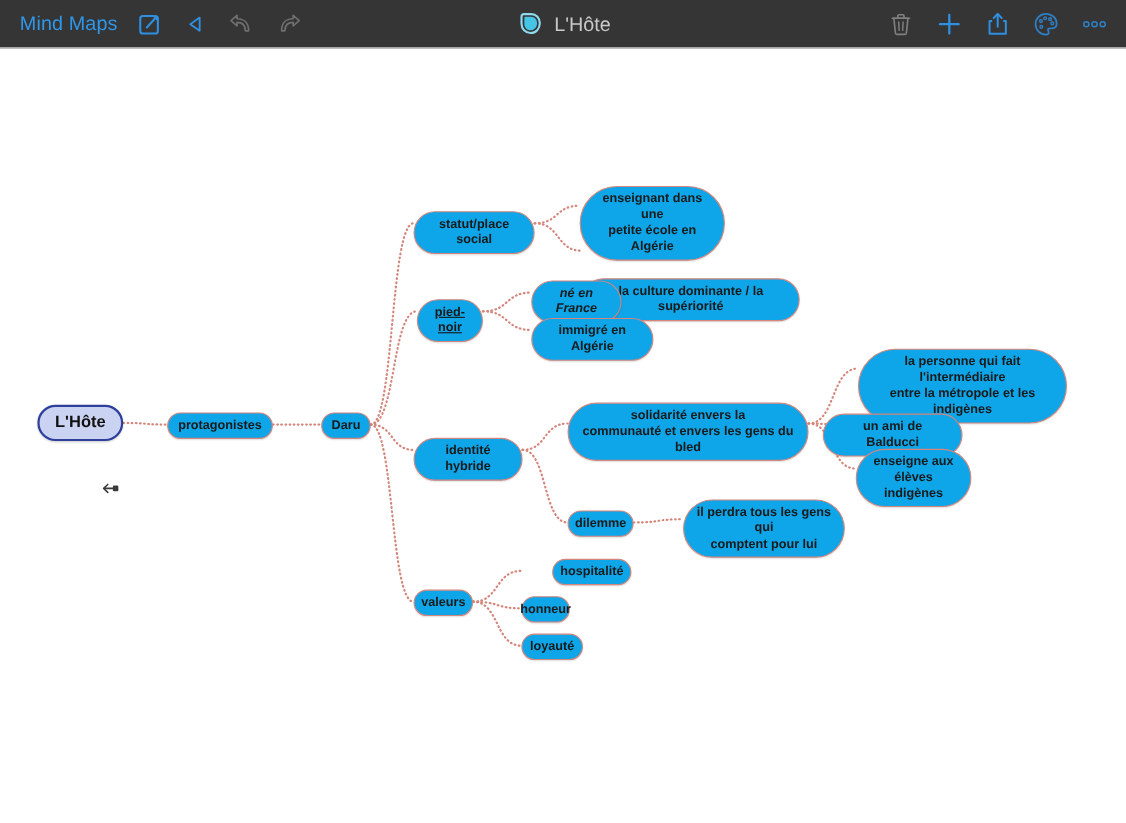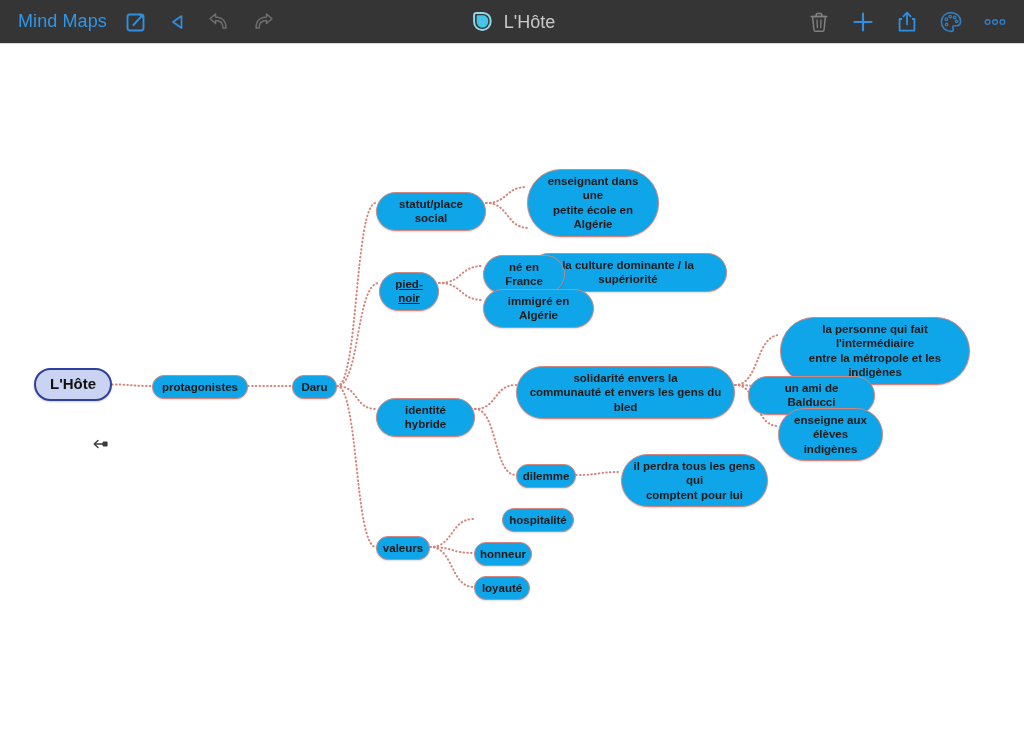--- a/index.html
+++ b/index.html
@@ -254,36 +254,36 @@
 
   <div id="nodes-layer">
       <div class="node root" style="left: 34px; top: 323px; width: 78px; min-height: 33px;"><span>L'Hôte</span></div>
       <div class="node" style="left: 152px; top: 330px; width: 96px; min-height: 22px;"><span>protagonistes</span></div>
       <div class="node" style="left: 292px; top: 330px; width: 45px; min-height: 22px;"><span>Daru</span></div>
       <div class="node" style="left: 376px; top: 147px; width: 110px; min-height: 22px;"><span>statut/place social</span></div>
       <div class="node" style="left: 527px; top: 124px; width: 132px; min-height: 36px;"><span>enseignant dans une
 petite école en Algérie</span></div>
       <div class="node" style="left: 529px; top: 172px; width: 198px; min-height: 22px; margin-top: 36px;"><span>la culture dominante / la supériorité</span></div>
       <div class="node" style="left: 379px; top: 227px; width: 60px; min-height: 22px; text-decoration: underline;"><span>pied-noir</span></div>
-      <div class="node" style="left: 483px; top: 210px; width: 82px; min-height: 22px;"><span>né en France</span></div>
+      <div class="node" style="left: 483px; top: 210px; width: 82px; min-height: 22px; font-style: italic;"><span>né en France</span></div>
       <div class="node" style="left: 483px; top: 244px; width: 111px; min-height: 22px;"><span>immigré en Algérie</span></div>
       <div class="node" style="left: 376px; top: 353px; width: 99px; min-height: 22px;"><span>identité hybride</span></div>
       <div class="node" style="left: 516px; top: 321px; width: 219px; min-height: 38px;"><span>solidarité envers la
 communauté et envers les gens du bled</span></div>
       <div class="node" style="left: 780px; top: 272px; width: 190px; min-height: 36px;"><span>la personne qui fait l'intermédiaire
 entre la métropole et les indigènes</span></div>
       <div class="node" style="left: 748px; top: 331px; width: 127px; min-height: 22px;"><span>un ami de Balducci</span></div>
       <div class="node" style="left: 778px; top: 363px; width: 105px; min-height: 36px;"><span>enseigne aux
 élèves indigènes</span></div>
       <div class="node" style="left: 516px; top: 419px; width: 60px; min-height: 22px;"><span>dilemme</span></div>
       <div class="node" style="left: 621px; top: 409px; width: 147px; min-height: 36px;"><span>il perdra tous les gens qui
 comptent pour lui</span></div>
       <div class="node" style="left: 376px; top: 491px; width: 54px; min-height: 22px;"><span>valeurs</span></div>
       <div class="node" style="left: 474px; top: 463px; width: 72px; min-height: 22px; margin-left: 28px;"><span>hospitalité</span></div>
-      <div class="node" style="left: 474px; top: 497px; width: 58px; min-height: 22px;"><span>honneur</span></div>
+      <div class="node" style="left: 474px; top: 497px; width: 44px; min-height: 22px;"><span>honneur</span></div>
       <div class="node" style="left: 474px; top: 531px; width: 56px; min-height: 22px;"><span>loyauté</span></div>
     </div>
 
   <span id="root-handle">
     <svg width="18" height="14" viewBox="0 0 18 14">
       <path d="M3 7 L11 7" stroke="#3a3a3a" stroke-width="1.5"></path>
       <path d="M6 3.4 L2.2 7 L6 10.6" fill="none" stroke="#3a3a3a" stroke-width="1.4" stroke-linejoin="round" stroke-linecap="round"></path>
       <rect x="10.6" y="4.4" width="5" height="5.2" rx="1" fill="#3a3a3a"></rect>
     </svg>
   </span>

